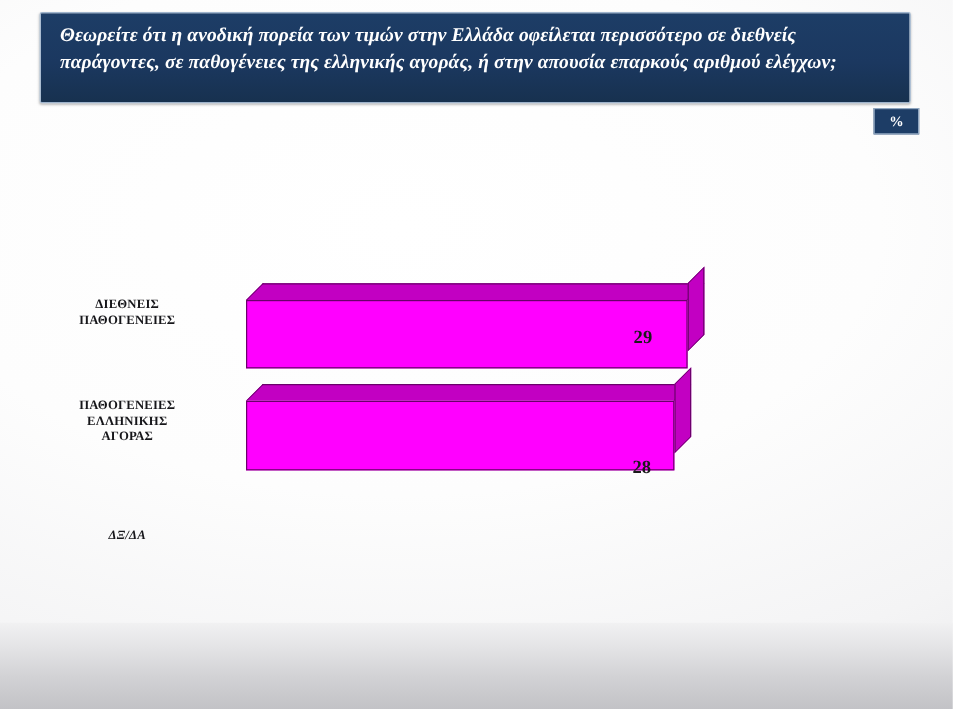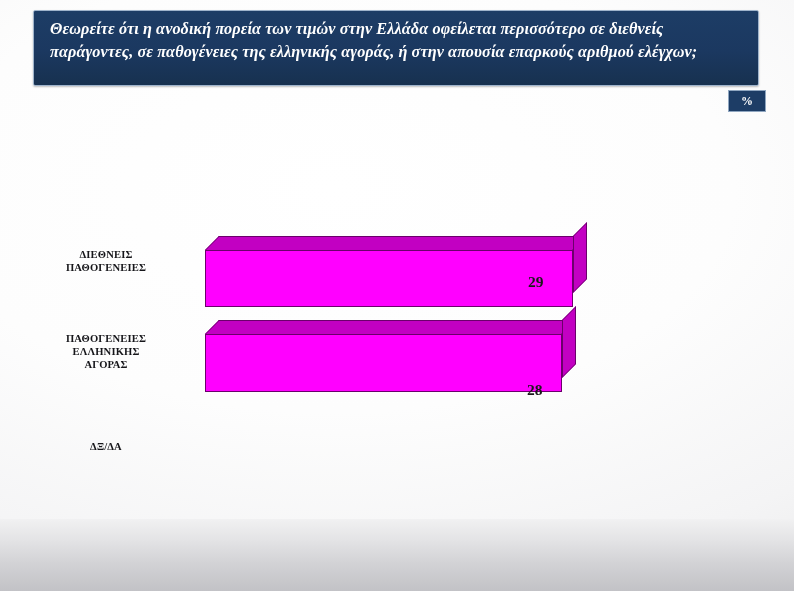--- a/index.html
+++ b/index.html
@@ -177,21 +177,21 @@
         <div class="bar-top" style="left:0px;top:0px;width:357px;height:14px;
                     transform: skewX(-45deg); transform-origin: bottom left;"></div>
         <div class="bar-side" style="left:357px;top:0px;width:14px;height:58px;
                     transform: skewY(-45deg); transform-origin: top left;"></div>
         <div class="bar-front" style="left:0px;top:14px;width:357px;height:58px;"></div>
         <div class="bar-value" style="left:322px;top:37px;margin-top:24px;">28</div>
       </div>
     </div>
 
     <div class="cat-row" style="top:272px;height:90px;">
-      <div class="cat-label" style="top:48px;">ΔΞ/ΔΑ</div>
+      <div class="cat-label" style="top:48px;font-style:italic;">ΔΞ/ΔΑ</div>
       <div class="bar3d" style="left:205px;top:278px;">
         
         
         
         
       </div>
     </div>
 
   </div>
 

